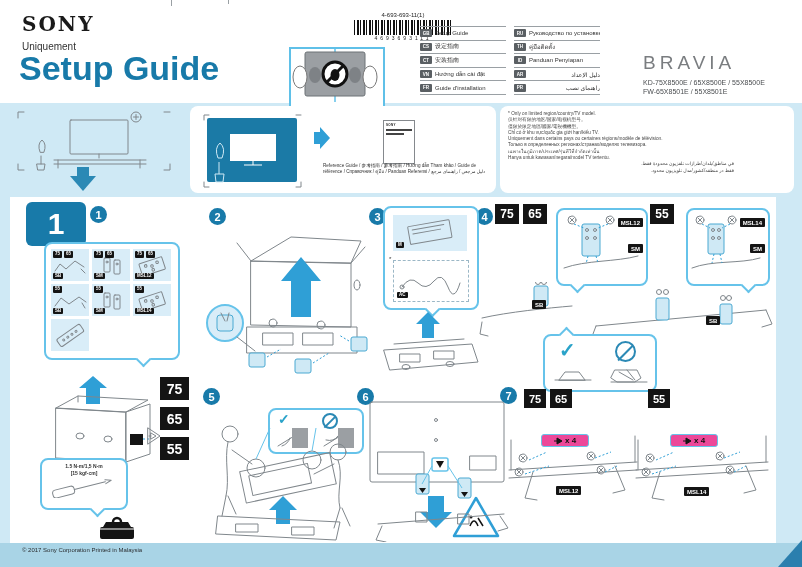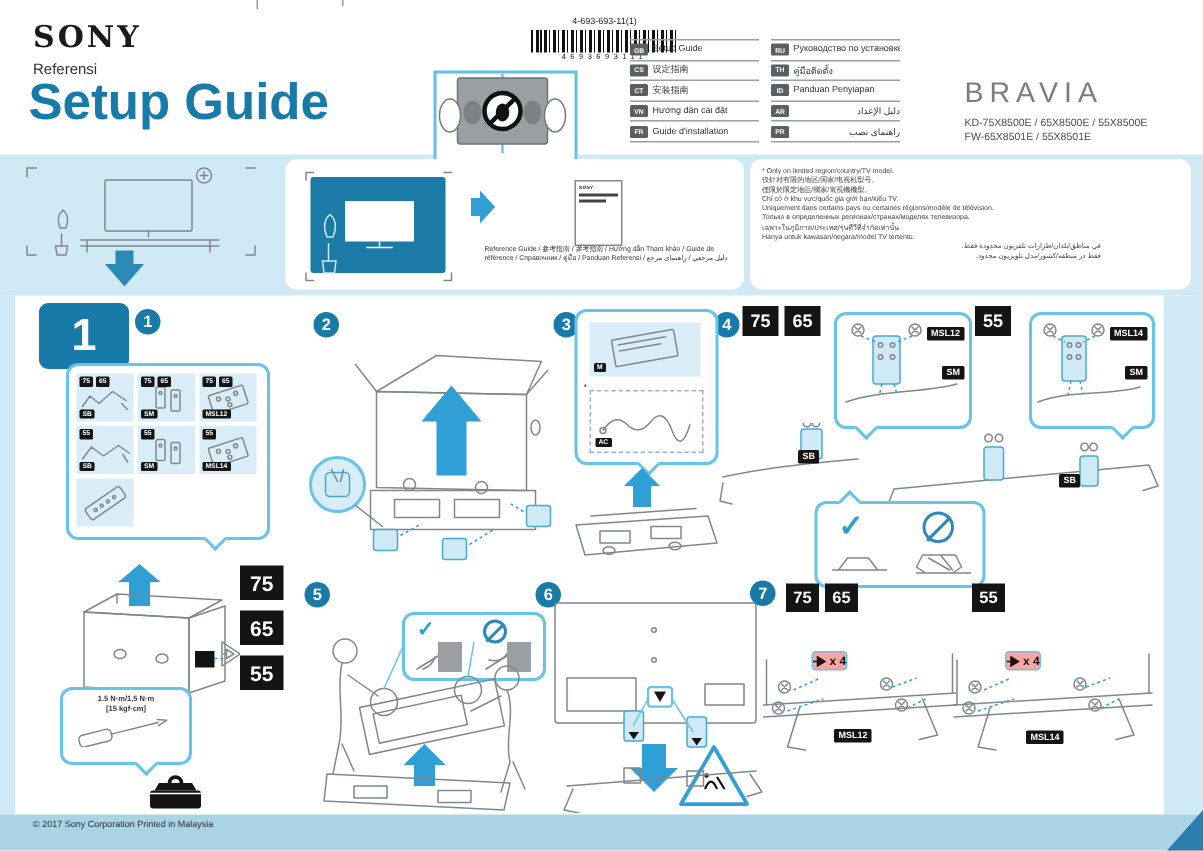--- a/index.html
+++ b/index.html
@@ -46,40 +46,40 @@
   .tile{position:relative;background:#d9edf8}
   .tile.none{background:transparent}
   .mini{position:absolute;background:#141414;color:#fff;font-weight:bold;font-size:4.5px;line-height:1;padding:1px 2px;border-radius:1px;white-space:nowrap}
   .mini.md{font-size:6px;padding:1.5px 3px}
   .chip{position:absolute;background:#141414;color:#fff;font-weight:bold;display:flex;align-items:center;justify-content:center}
   .chip.lg{width:29px;height:23px;font-size:14px}
   .chip.sm{width:24px;height:20px;font-size:12px}
   .la{stroke:#80878c;fill:none;stroke-width:1;stroke-linecap:round;stroke-linejoin:round}
   .blue{fill:#2f9fd6;stroke:none}
   .part{fill:#cfe9f5;stroke:#4aa9d2;stroke-width:1}
-  .x4{position:absolute;border:1.5px solid #66c3ea;border-radius:3px;background:#fca5a5;display:flex;align-items:center;gap:2px;padding:1px 0;font-size:8px;font-weight:bold;color:#111}
+  .x4{position:absolute;border:1.5px solid #66c3ea;border-radius:3px;background:#ec4899;display:flex;align-items:center;gap:2px;padding:1px 12px;font-size:8px;font-weight:bold;color:#111}
   .check{color:#2aa3c9;font-weight:bold}
   .noicon{position:relative;border:2.5px solid #2b89b5;border-radius:50%;background:#fff}
   .noicon::after{content:"";position:absolute;left:-2px;top:50%;width:100%;height:0;border-top:2.5px solid #2b89b5;transform:rotate(-45deg);padding:0 2px}
   .torq{font-size:5px;font-weight:bold;color:#333;text-align:center;line-height:6.5px;padding-top:3px}
   .copyright{left:22px;top:547px;font-size:6px;color:#2a2d30}
   .curl{position:absolute;right:0;bottom:0;width:0;height:0;border-left:24px solid transparent;border-bottom:27px solid #2b7fae}
 </style>
 </head>
 <body>
 
 <div class="band"></div>
 <div class="strip" style="left:0;top:197px;width:10px;height:346px"></div>
 <div class="strip" style="left:776px;top:197px;width:26px;height:346px"></div>
 <div class="footerband"></div>
 <div class="trim" style="left:171px"></div>
 <div class="trim" style="left:228px;height:4px"></div>
 
 <div class="abs sony">SONY</div>
-<div class="abs tv">Referensi</div>
+<div class="abs tv">Uniquement</div>
 <div class="abs title">Setup Guide</div>
 
 <div class="abs bcblock">
   <div class="bcnum">4-693-693-11(1)</div>
   <div class="bars"></div>
   <div class="bcdigits">4693693111</div>
 </div>
 
 <div class="abs notouch">
   <svg width="88" height="53">

